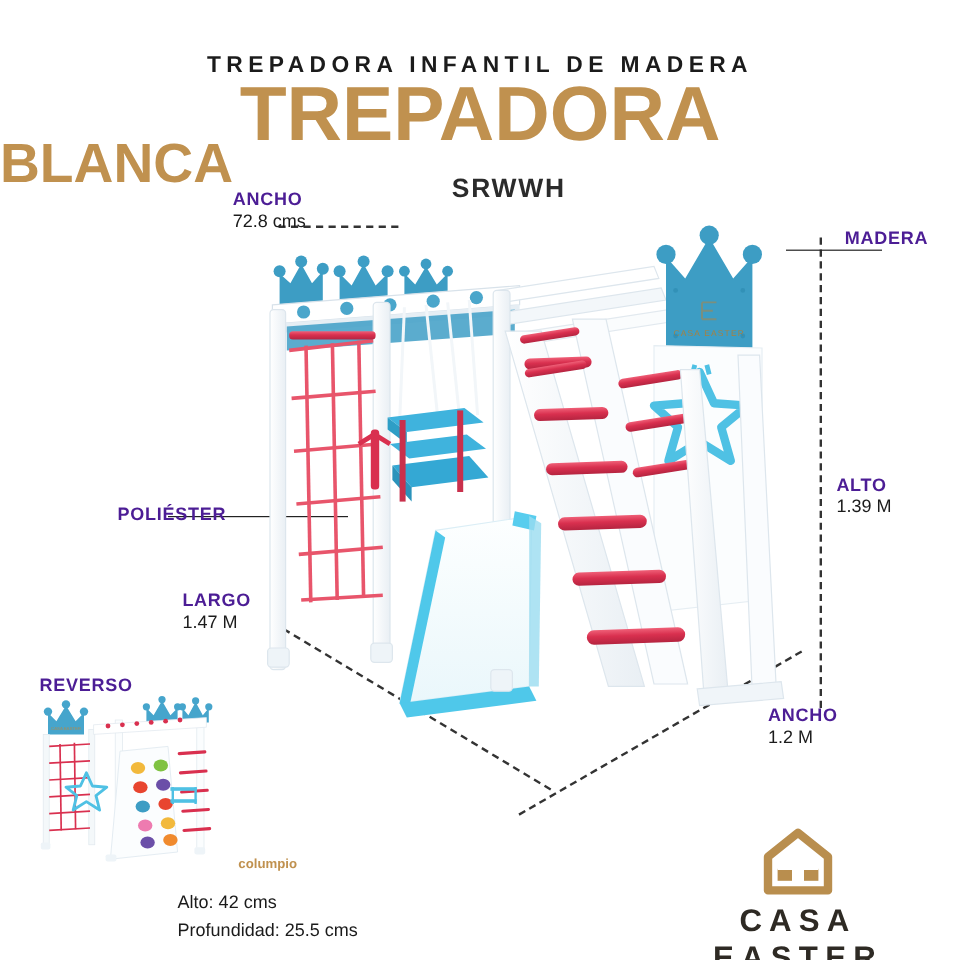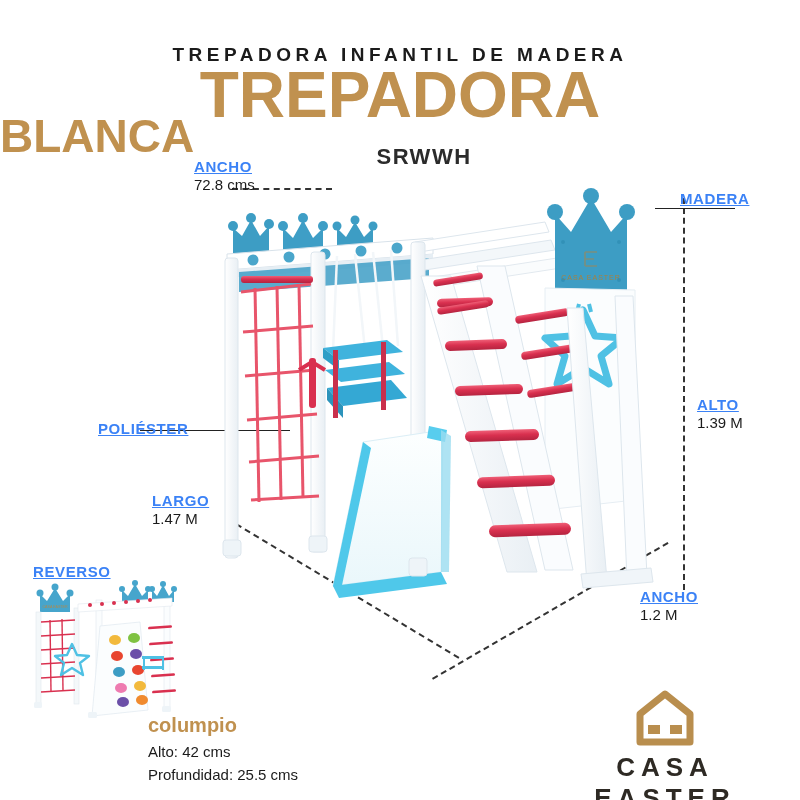--- a/index.html
+++ b/index.html
@@ -52,36 +52,35 @@
     font-weight: 800;
     letter-spacing: 1.5px;
     color: #2b2b2b;
     margin-left: 24px;
   }
 
   
   .label-gold {
     font-size: 15px;
     font-weight: 800;
-    color: #3b82f6;
+    color: #4c1d95;
     letter-spacing: 0.6px;
     white-space: nowrap;
-    text-decoration: underline;
   }
   .label-val {
     font-size: 15px;
     font-weight: 400;
     color: #1b1b1b;
     white-space: nowrap;
     margin-top: 1px;
   }
   .callout { position: absolute; }
 
   #callout-ancho-top { top: 158px; left: 194px; }
-  #callout-madera    { top: 190px; left: 680px; }
+  #callout-madera    { top: 190px; left: 704px; }
   #callout-poliester { top: 420px; left: 98px; text-align: right; }
   #callout-largo     { top: 492px; left: 152px; }
   #callout-alto      { top: 396px; left: 697px; }
   #callout-ancho-bot { top: 588px; left: 640px; }
   #callout-reverso   { top: 563px; left: 33px; }
 
   
   .leader {
     position: absolute;
     background: #222;
@@ -114,21 +113,21 @@
   
   #product { position: absolute; top: 180px; left: 215px; width: 470px; height: 460px; }
   #reverso-img { position: absolute; top: 578px; left: 22px; width: 165px; height: 150px; }
 
   
   #swing-specs { position: absolute; top: 714px; left: 148px; }
   #swing-specs .sline {
     font-size: 15px; color: #1b1b1b; line-height: 1.5; white-space: nowrap;
   }
   #swing-specs .stitle {
-    font-size: 20px; font-weight: 800; color: #c0914f; margin-bottom: 4px;
+    font-size: 11px; font-weight: 800; color: #c0914f; margin-bottom: 16px; text-align: center;
   }
 
   
   #brand { position: absolute; top: 690px; left: 540px; width: 250px; text-align: center; }
   #brand .brand-name {
     font-size: 26px; font-weight: 700; letter-spacing: 6px;
     color: #2e2a24; margin-top: 6px;
   }
   #brand .logo-mark { display: block; margin: 0 auto; }
 </style>

